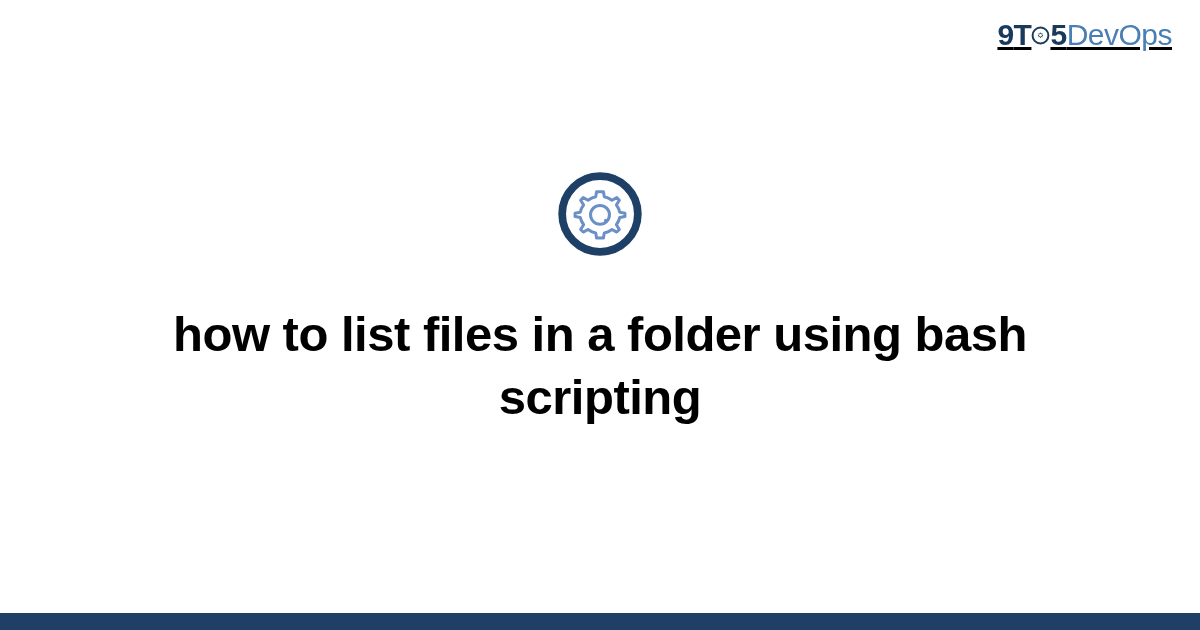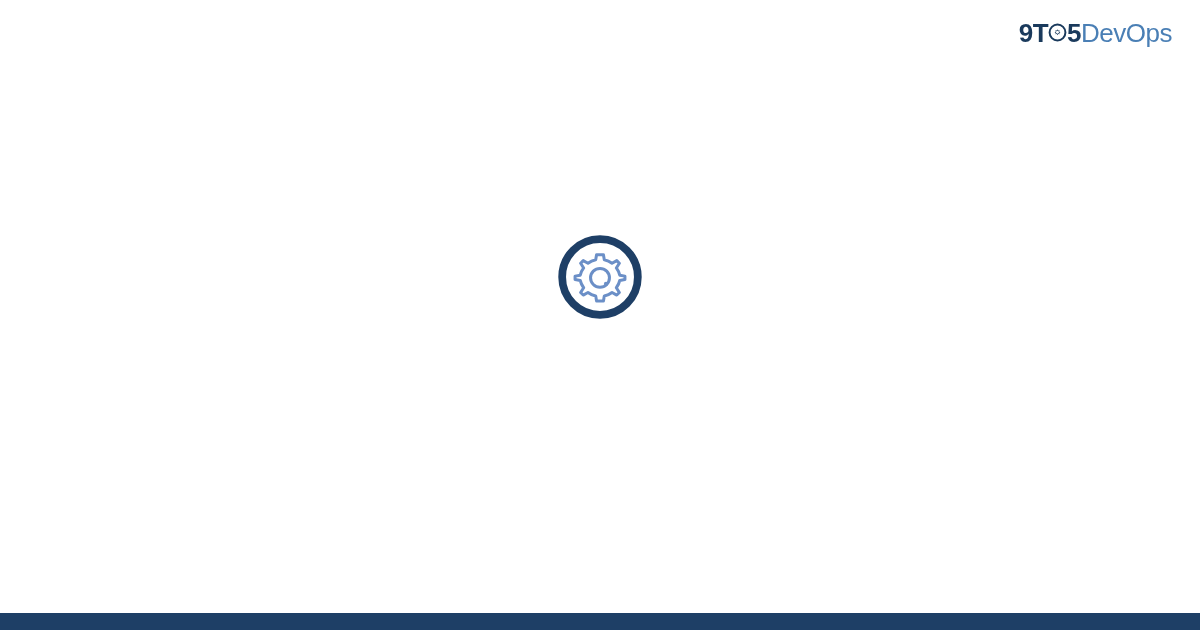--- a/index.html
+++ b/index.html
@@ -12,23 +12,24 @@
       height: 630px;
       background: #ffffff;
       font-family: -apple-system, BlinkMacSystemFont, "Segoe UI", Helvetica, Arial, sans-serif;
       position: relative;
       overflow: hidden;
     }
     .logo {
       position: absolute;
       top: 18px;
       right: 28px;
-      font-size: 26px;
+      font-size: 30px;
       font-weight: 400;
       letter-spacing: -0.5px;
+      text-decoration: underline;
     }
     .logo .nine {
       color: #1a3a5c;
       font-weight: 600;
     }
     .logo .t {
       color: #1a3a5c;
       font-weight: 600;
     }
     .logo .gear-o {
@@ -93,15 +94,16 @@
   <div class="center-icon">
     <svg width="86" height="86" viewBox="0 0 100 100">
       <circle cx="50" cy="50" r="44" fill="none" stroke="#1e3f66" stroke-width="9"></circle>
       <g transform="translate(50,50)">
         <path d="M0 -26 L4 -26 L5 -20 Q10 -19 14 -16 L19.5 -19 L22.5 -16 L19 -10.5 Q22 -6.5 23 -2 L29 -1 L29 3 L23 4 Q22 8.5 19 12.5 L22.5 18 L19.5 21 L14 18 Q10 21 5 22 L4 28 L0 28 L-4 28 L-5 22 Q-10 21 -14 18 L-19.5 21 L-22.5 18 L-19 12.5 Q-22 8.5 -23 4 L-29 3 L-29 -1 L-23 -2 Q-22 -6.5 -19 -10.5 L-22.5 -16 L-19.5 -19 L-14 -16 Q-10 -19 -5 -20 L-4 -26 Z" fill="none" stroke="#6b8fc7" stroke-width="3.5" stroke-linejoin="round"></path>
         <circle cx="0" cy="1" r="11" fill="none" stroke="#6b8fc7" stroke-width="3.5"></circle>
         <circle cx="7" cy="8" r="2.5" fill="#6b8fc7"></circle>
       </g>
     </svg>
   </div>
+  <h1 class="title">how to list files in a folder using bash scripting</h1>
 </div>
 
 <div class="bottom-bar"></div>
 
 </body></html>

